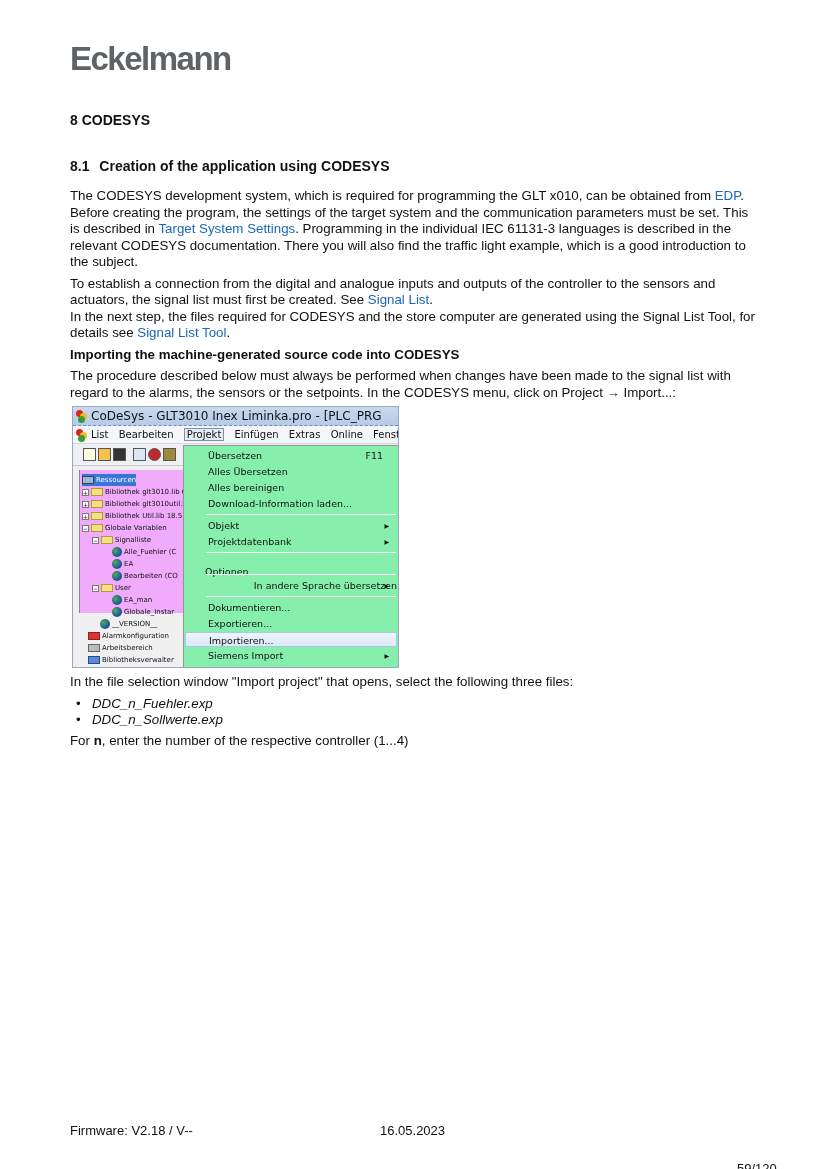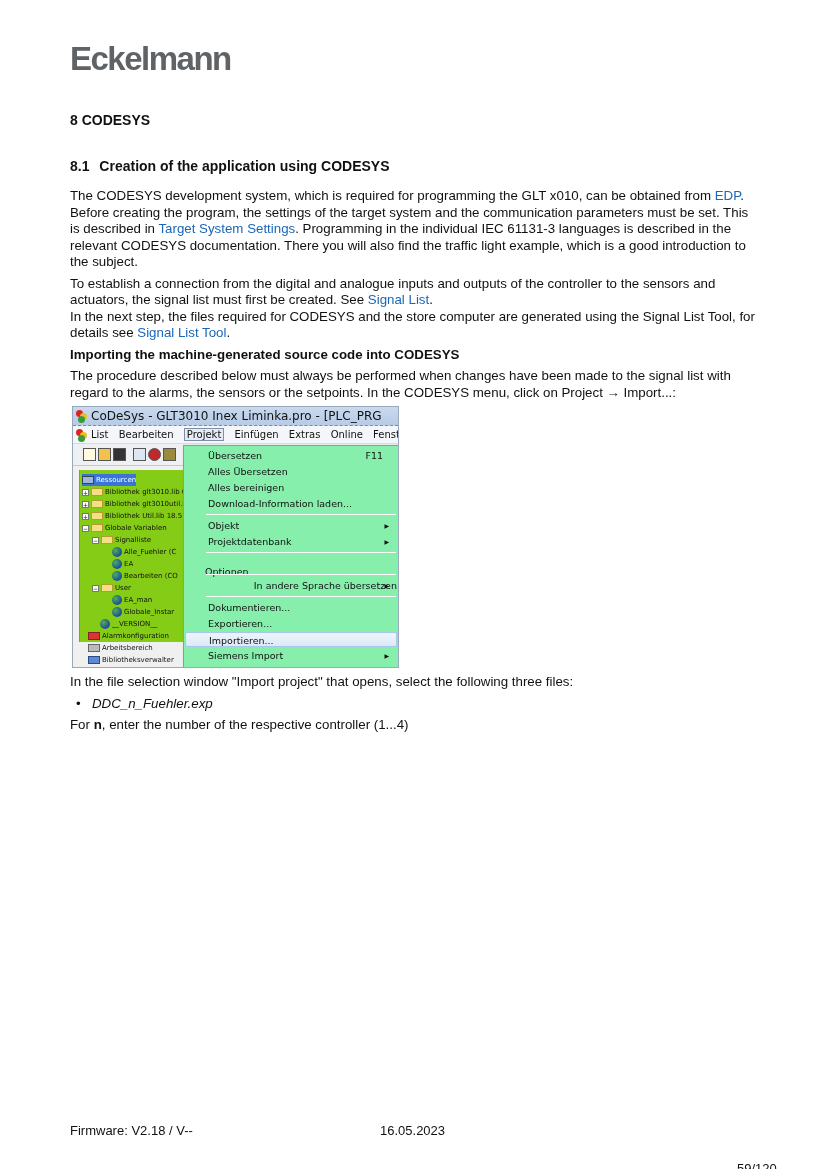--- a/index.html
+++ b/index.html
@@ -14,21 +14,21 @@
   .sub { font-weight: bold; margin-bottom: 5px; }
   .shot { position: relative; width: 327px; height: 262px; border: 1px solid #9aa8bd; background: #f0f0f0; overflow: hidden; margin: 2px 0 6px 2px; font-family: "DejaVu Sans", sans-serif; }
   .titlebar { height: 19px; background: linear-gradient(#c9d9ee, #b7cbe6); font-size: 12px; line-height: 19px; padding-left: 18px; position: relative; color: #111; border-bottom: 1px dashed #6d8cc7; }
   .appicon { position: absolute; left: 3px; top: 3px; width: 12px; height: 12px; }
   .appicon i { position: absolute; width: 7px; height: 7px; border-radius: 50%; }
   .menubar { height: 18px; background: #f4f6f9; font-size: 10px; line-height: 18px; padding-left: 18px; position: relative; border-bottom: 1px solid #d5d9e0; white-space: nowrap; }
   .menubar span { margin-right: 7px; }
   .menubar .active { border: 1px solid #7d8ea8; padding: 0 2px; background: #e6ecf5; }
   .toolbar { height: 22px; background: #eef0f3; position: relative; border-bottom: 1px solid #c5c9cf; }
   .tb { position: absolute; top: 4px; width: 13px; height: 13px; border: 1px solid #555; background: #fffbe0; }
-  .tree { position: absolute; left: 6px; top: 63px; width: 110px; height: 172px; background: #84cc16; border-left: 1px solid #888; font-size: 7px; }
+  .tree { position: absolute; left: 6px; top: 63px; width: 110px; height: 143px; background: #f0abfc; border-left: 1px solid #888; font-size: 7px; }
   .tree .row { position: absolute; height: 12px; line-height: 12px; white-space: nowrap; color: #111; }
   .tree .sel { background: #3875d7; color: #fff; }
   .folder { display: inline-block; width: 12px; height: 8px; background: #f3df84; border: 1px solid #b69a2e; vertical-align: middle; margin-right: 2px; }
   .globe { display: inline-block; width: 10px; height: 10px; border-radius: 50%; background: radial-gradient(circle at 35% 35%, #4fae56, #1b4aa0 70%); vertical-align: middle; margin-right: 2px; }
   .pm { display: inline-block; width: 7px; height: 7px; border: 1px solid #777; font-size: 6px; line-height: 5px; text-align: center; margin-right: 2px; background: #fff; vertical-align: middle; }
   .menu { position: absolute; left: 110px; top: 38px; width: 216px; height: 224px; background: #86efac; border: 1px solid #979797; box-shadow: 2px 2px 3px rgba(0,0,0,0.3); font-size: 9.5px; }
   .mi { position: absolute; left: 1px; right: 1px; height: 15px; line-height: 15px; padding-left: 23px; color: #111; }
   .mi .sc { position: absolute; right: 14px; }
   .mi .arrow { position: absolute; right: 8px; font-size: 6px; }
   .mi.hl { border: 1px solid #a8c8ea; background: linear-gradient(#eef4fb, #dce9f7); border-radius: 2px; }
@@ -128,19 +128,20 @@
       <div class="mi" style="top:170px;"><span>Exportieren...</span></div>
       <div class="mi hl" style="top:186px;"><span>Importieren...</span></div>
       <div class="mi" style="top:202px;"><span>Siemens Import</span><span class="arrow">▶</span></div>
       <div class="mi" style="top:218px;"><span>Kopieren...</span></div>
     </div>
   </div>
 
   <p>In the file selection window "Import project" that opens, select the following three files:</p>
   <ul class="files">
     <li><i>DDC_n_Fuehler.exp</i></li>
+    <li><i>DDC_n_Sollwerte.exp</i></li>
   </ul>
   <p><span>For </span><b>n</b><span>, enter the number of the respective controller (1...4)</span></p>
 </div>
 
 <div class="footer" style="left:70px;">Firmware: V2.18 / V--</div>
 <div class="footer" style="left:380px;">16.05.2023</div>
 <div class="footer" style="left:737px;margin-top:38px;">59/120</div>
 
 </body></html>

